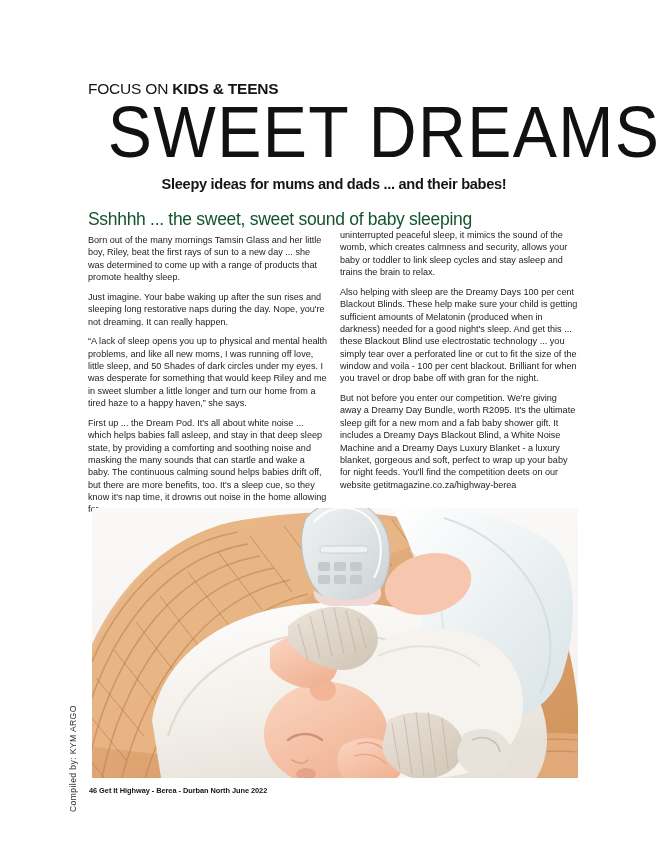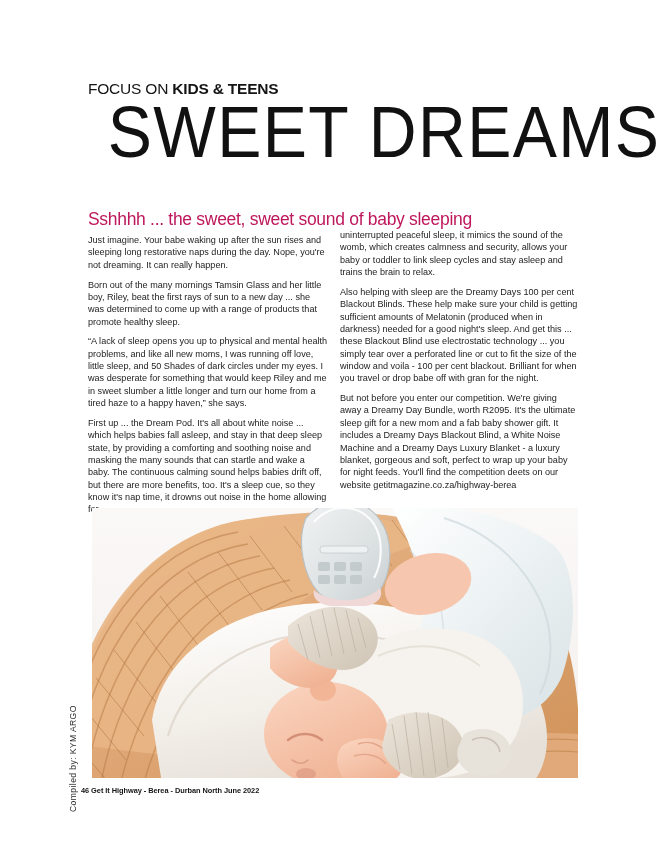--- a/index.html
+++ b/index.html
@@ -65,21 +65,21 @@
   }
 
   
   .deck {
     position: absolute;
     left: 88px;
     top: 209px;
     font-size: 17.5px;
     font-weight: 400;
     letter-spacing: -0.3px;
-    color: #be185d;
+    color: #14532d;
     white-space: nowrap;
   }
 
   
   .col {
     position: absolute;
     top: 234px;
     width: 240px;
     font-size: 9.1px;
     line-height: 12.35px;
@@ -118,46 +118,47 @@
     font-size: 8.6px;
     letter-spacing: 0.4px;
     color: #2a2a2a;
     white-space: nowrap;
     text-align: left;
   }
 
   
   .folio {
     position: absolute;
-    left: 81px;
+    left: 89px;
     top: 786px;
     font-size: 7.4px;
     font-weight: 700;
     letter-spacing: -0.05px;
     color: #151515;
     white-space: nowrap;
   }
 </style>
 </head>
 <body>
 
 <div class="page">
 
   <div class="focus-line">
     <span class="focus-reg">FOCUS ON </span><span class="focus-bold">KIDS &amp; TEENS</span>
   </div>
 
   <div class="headline">SWEET DREAMS</div>
 
+  <div class="tagline">Sleepy ideas for mums and dads ... and their babes!</div>
 
   <div class="deck">Sshhhh ... the sweet, sweet sound of baby sleeping</div>
 
   <div class="col col-left">
+    <p>Born out of the many mornings Tamsin Glass and her little boy, Riley, beat the first rays of sun to a new day ... she was determined to come up with a range of products that promote healthy sleep.</p>
     <p>Just imagine. Your babe waking up after the sun rises and sleeping long restorative naps during the day. Nope, you're not dreaming. It can really happen.</p>
-    <p>Born out of the many mornings Tamsin Glass and her little boy, Riley, beat the first rays of sun to a new day ... she was determined to come up with a range of products that promote healthy sleep.</p>
     <p>“A lack of sleep opens you up to physical and mental health problems, and like all new moms, I was running off love, little sleep, and 50 Shades of dark circles under my eyes. I was desperate for something that would keep Riley and me in sweet slumber a little longer and turn our home from a tired haze to a happy haven,” she says.</p>
     <p>First up ... the Dream Pod. It's all about white noise ... which helps babies fall asleep, and stay in that deep sleep state, by providing a comforting and soothing noise and masking the many sounds that can startle and wake a baby. The continuous calming sound helps babies drift off, but there are more benefits, too. It's a sleep cue, so they know it's nap time, it drowns out noise in the home allowing for</p>
   </div>
 
   <div class="col col-right">
     <p>uninterrupted peaceful sleep, it mimics the sound of the womb, which creates calmness and security, allows your baby or toddler to link sleep cycles and stay asleep and trains the brain to relax.</p>
     <p>Also helping with sleep are the Dreamy Days 100 per cent Blackout Blinds. These help make sure your child is getting sufficient amounts of Melatonin (produced when in darkness) needed for a good night's sleep. And get this ... these Blackout Blind use electrostatic technology ... you simply tear over a perforated line or cut to fit the size of the window and voila - 100 per cent blackout. Brilliant for when you travel or drop babe off with gran for the night.</p>
     <p>But not before you enter our competition. We're giving away a Dreamy Day Bundle, worth R2095. It's the ultimate sleep gift for a new mom and a fab baby shower gift. It includes a Dreamy Days Blackout Blind, a White Noise Machine and a Dreamy Days Luxury Blanket - a luxury blanket, gorgeous and soft, perfect to wrap up your baby for night feeds. You'll find the competition deets on our website getitmagazine.co.za/highway-berea</p>
   </div>
 

